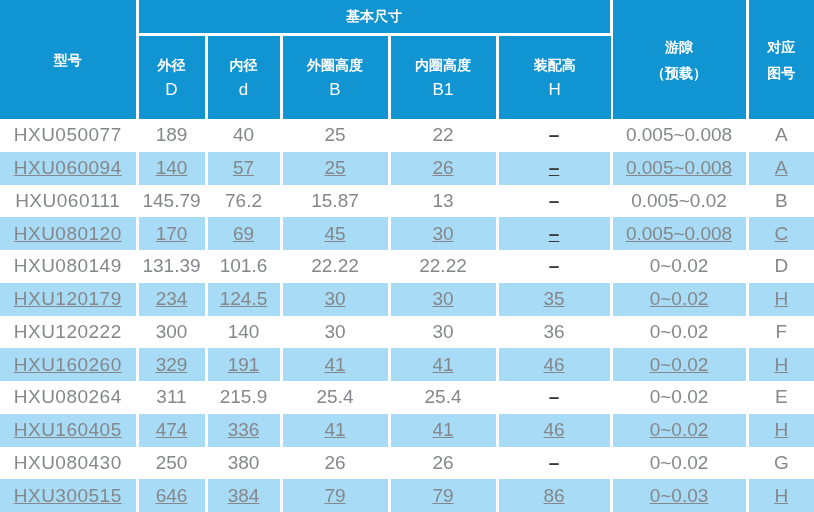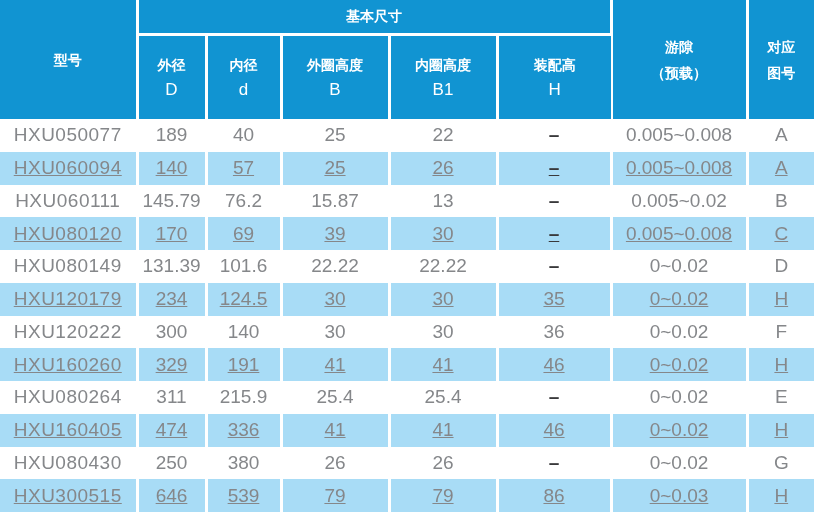--- a/index.html
+++ b/index.html
@@ -129,21 +129,21 @@
         <td>15.87</td>
         <td>13</td>
         <td class="dash">–</td>
         <td>0.005~0.02</td>
         <td>B</td>
       </tr>
       <tr class="alt">
         <td class="model">HXU080120</td>
         <td>170</td>
         <td>69</td>
-        <td>39</td>
+        <td>45</td>
         <td>30</td>
         <td class="dash">–</td>
         <td>0.005~0.008</td>
         <td>C</td>
       </tr>
       <tr>
         <td class="model">HXU080149</td>
         <td>131.39</td>
         <td>101.6</td>
         <td>22.22</td>
@@ -208,21 +208,21 @@
         <td>380</td>
         <td>26</td>
         <td>26</td>
         <td class="dash">–</td>
         <td>0~0.02</td>
         <td>G</td>
       </tr>
       <tr class="alt">
         <td class="model">HXU300515</td>
         <td>646</td>
-        <td>539</td>
+        <td>384</td>
         <td>79</td>
         <td>79</td>
         <td>86</td>
         <td>0~0.03</td>
         <td>H</td>
       </tr>
     </tbody>
 </table>
 
 </body></html>

